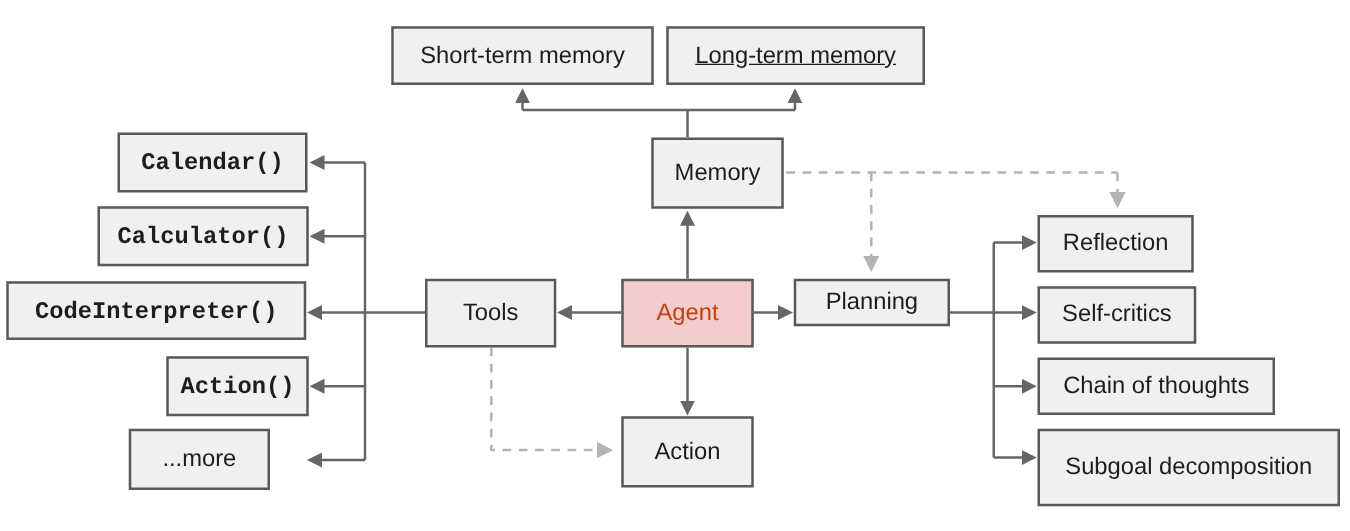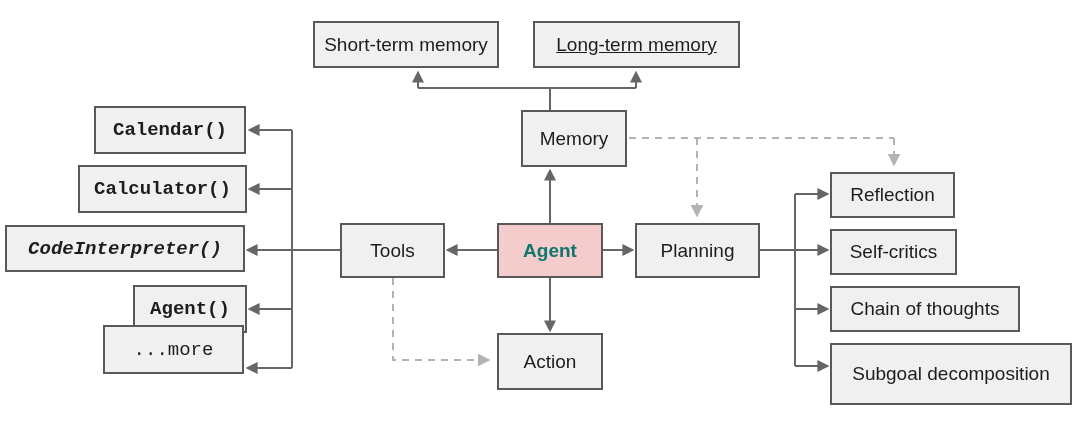--- a/index.html
+++ b/index.html
@@ -24,22 +24,22 @@
     color: #1d1d1d;
     font-size: 19px;
     display: flex;
     align-items: center;
     justify-content: center;
     white-space: nowrap;
     z-index: 2;
   }
   .node.agent {
     background: #f4cccc;
-    font-weight: bold;
-    color: #0f766e;
+    font-weight: normal;
+    color: #c2410c;
   }
   .node.mono {
     font-family: "Liberation Mono", monospace;
     font-weight: bold;
     font-size: 19px;
     letter-spacing: 0px;
   }
 </style>
 </head>
 <body>
@@ -87,32 +87,32 @@
     <g stroke="#b3b3b3" stroke-width="2" fill="none" stroke-dasharray="7 6">
 
       <path d="M603,138 H894"></path>
       <path d="M697,138 V215" marker-end="url(#arrow-light)"></path>
       <path d="M894,138 V164" marker-end="url(#arrow-light)"></path>
 
       <path d="M393,278 V360 H488" marker-end="url(#arrow-light)"></path>
     </g>
   </svg>
 
-  <div class="node" style="left:313px; top:21px;  width:186px; height:47px;">Short-term memory</div>
+  <div class="node" style="left:313px; top:21px;  width:210px; height:47px;">Short-term memory</div>
   <div class="node" style="left:533px; top:21px;  width:207px; height:47px;text-decoration:underline;">Long-term memory</div>
   <div class="node" style="left:497px; top:110px; width:106px; height:57px;margin-left:24px;">Memory</div>
   <div class="node agent" style="left:497px; top:223px; width:106px; height:55px;">Agent</div>
   <div class="node" style="left:340px; top:223px; width:105px; height:55px;">Tools</div>
-  <div class="node" style="left:635px; top:223px; width:125px; height:55px;">Planning</div>
+  <div class="node" style="left:635px; top:223px; width:125px; height:38px;">Planning</div>
   <div class="node" style="left:497px; top:333px; width:106px; height:57px;">Action</div>
 
   <div class="node mono" style="left:94px;  top:106px; width:152px; height:48px;">Calendar()</div>
   <div class="node mono" style="left:78px;  top:165px; width:169px; height:48px;">Calculator()</div>
-  <div class="node mono" style="left:5px;   top:225px; width:240px; height:47px;font-style:italic;">CodeInterpreter()</div>
-  <div class="node mono" style="left:133px; top:285px; width:114px; height:48px;">Agent()</div>
-  <div class="node" style="left:103px; top:325px; width:141px; height:49px;font-family:Liberation Mono, monospace;">...more</div>
+  <div class="node mono" style="left:5px;   top:225px; width:240px; height:47px;">CodeInterpreter()</div>
+  <div class="node mono" style="left:133px; top:285px; width:114px; height:48px;">Action()</div>
+  <div class="node" style="left:103px; top:343px; width:113px; height:49px;">...more</div>
 
   <div class="node" style="left:830px; top:172px; width:125px; height:46px;">Reflection</div>
   <div class="node" style="left:830px; top:229px; width:127px; height:46px;">Self-critics</div>
   <div class="node" style="left:830px; top:286px; width:190px; height:46px;">Chain of thoughts</div>
   <div class="node" style="left:830px; top:343px; width:242px; height:62px;">Subgoal decomposition</div>
 
 </div>
 
 </body></html>

